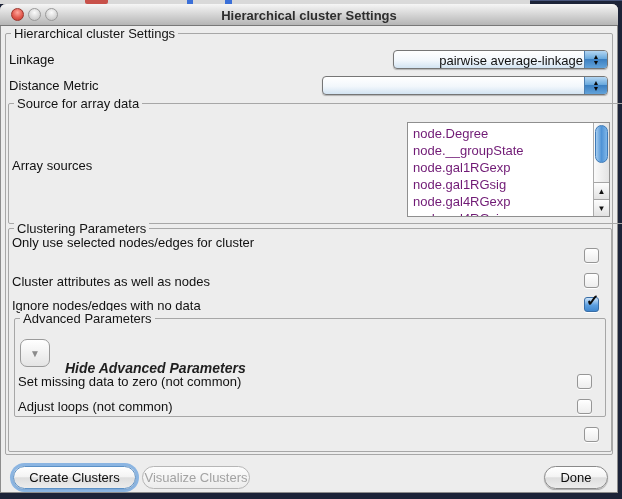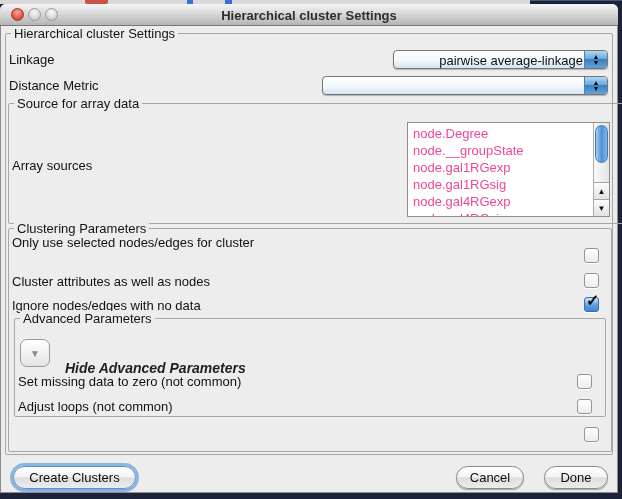--- a/index.html
+++ b/index.html
@@ -63,21 +63,21 @@
     display:flex; flex-direction:column; align-items:center; justify-content:center;
   }
   .combo-cap span { font-size:7px; line-height:6px; color:#0a0a0a; }
 
   
   .listbox {
     position:absolute; left:407px; top:122px; width:203px; height:95px;
     background:#fff; border:1px solid #8f8f8f; box-sizing:border-box; overflow:hidden;
   }
   .list-items { position:absolute; left:0; top:2px; right:16px; }
-  .list-item { font-size:13px; line-height:17px; padding-left:5px; color:#ec4899; white-space:nowrap; }
+  .list-item { font-size:13px; line-height:17px; padding-left:5px; color:#701a75; white-space:nowrap; }
   .scrollbar {
     position:absolute; right:0; top:0; bottom:0; width:16px;
     background:linear-gradient(90deg,#fafafa,#e3e3e3);
     border-left:1px solid #ababab; box-sizing:border-box;
   }
   .scroll-thumb {
     position:absolute; left:1px; right:1px; top:2px; height:38px; border-radius:7px;
     background:linear-gradient(90deg,#a6cdf0,#4f93d6 50%,#7fb6e8);
     border:1px solid #3d7ab8; box-sizing:border-box;
   }
@@ -213,16 +213,16 @@
 
   <div class="lbl" style="left:18px; top:374px;">Set missing data to zero (not common)</div>
   <span class="checkbox" style="left:577px; top:374px;"></span>
 
   <div class="lbl" style="left:18px; top:399px;">Adjust loops (not common)</div>
   <span class="checkbox" style="left:577px; top:399px;"></span>
 
   <span class="checkbox" style="left:584px; top:427px;"></span>
 
   <button class="btn default" style="left:13px; width:123px;">Create Clusters</button>
-  <button class="btn" style="left:456px; width:68px;">Cancel</button>
+  <button class="btn disabled" style="left:142px; width:108px;">Visualize Clusters</button>
   <button class="btn" style="left:544px; width:64px;">Done</button>
 
 </div>
 
 </body></html>

